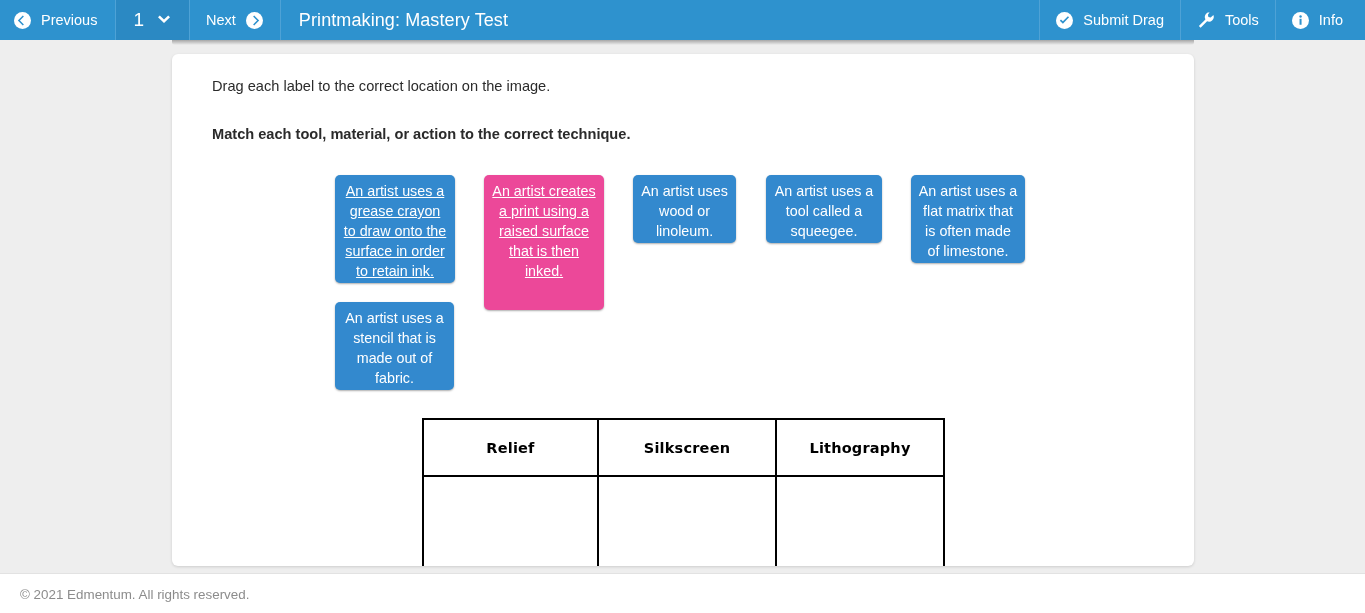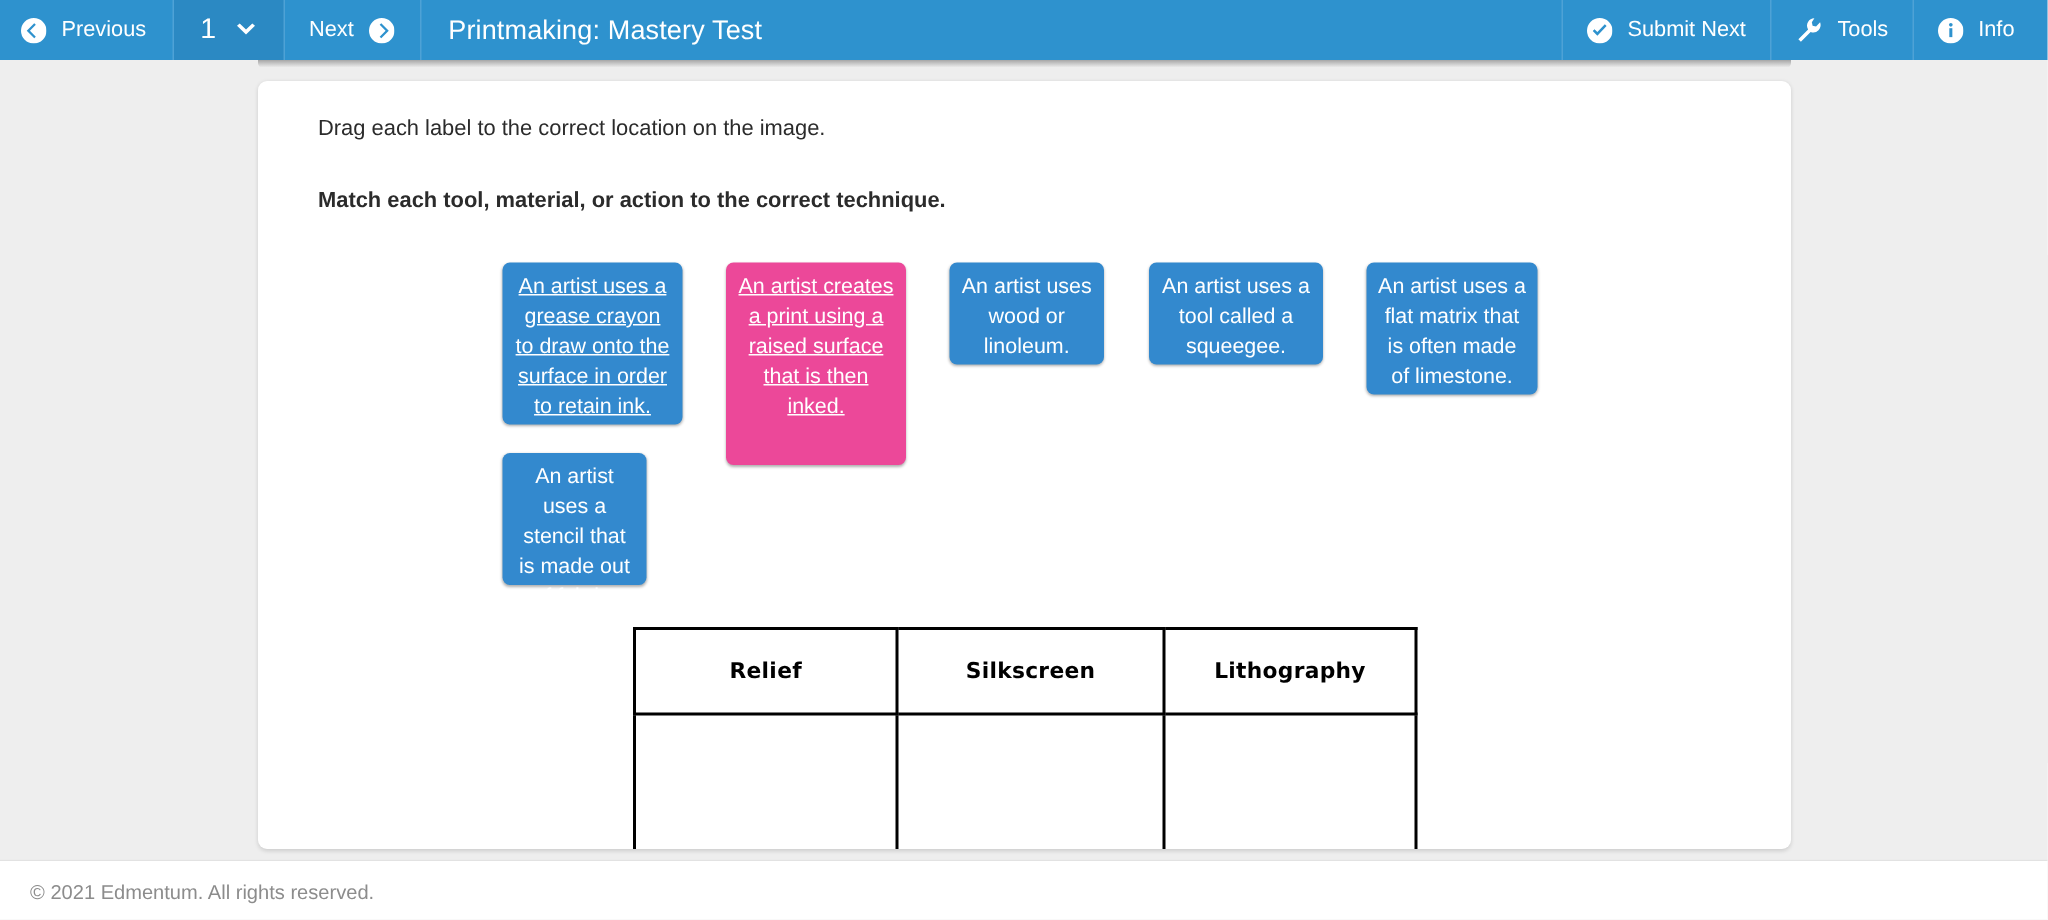--- a/index.html
+++ b/index.html
@@ -171,21 +171,21 @@
   <div id="test-title">Printmaking: Mastery Test</div>
 
   <div id="nav-right">
     <div class="nav-btn">
       <span class="ico">
         <svg width="17" height="17" viewBox="0 0 16 16">
           <circle cx="8" cy="8" r="8" fill="#ffffff"></circle>
           <path d="M3.6 8.2 L6.5 11.1 L12.3 5.0 L11.2 3.9 L6.5 8.8 L4.7 7.0 Z" fill="#2e92ce"></path>
         </svg>
       </span>
-      <span>Submit Next</span>
+      <span>Submit Drag</span>
     </div>
 
     <div class="nav-btn">
       <span class="ico">
         <svg width="18" height="18" viewBox="0 0 18 18">
           <path d="M12.6 1.2 a4.9 4.9 0 0 0 -4.2 7.4 L1.9 15.1 l1.7 1.7 l6.5 -6.5 a4.9 4.9 0 0 0 6.3 -6.4 l-2.7 2.7 l-2.3 -0.5 l-0.5 -2.3 Z" fill="#ffffff"></path>
         </svg>
       </span>
       <span>Tools</span>
     </div>
@@ -221,21 +221,21 @@
     </div>
     <div class="tile" style="left: 461px; top: 121px; width: 103px; height: 68px; background: rgb(51, 137, 206);">
       <span>An artist uses wood or linoleum.</span>
     </div>
     <div class="tile" style="left: 594px; top: 121px; width: 116px; height: 68px; background: rgb(51, 137, 206); text-align: center;">
       <span>An artist uses a tool called a squeegee.</span>
     </div>
     <div class="tile" style="left: 739px; top: 121px; width: 114px; height: 88px; background: rgb(51, 137, 206);">
       <span>An artist uses a flat matrix that is often made of limestone.</span>
     </div>
-    <div class="tile" style="left: 163px; top: 248px; width: 96px; height: 88px; background: rgb(51, 137, 206);">
+    <div class="tile" style="left: 163px; top: 248px; width: 119px; height: 88px; background: rgb(51, 137, 206);">
       <span>An artist uses a stencil that is made out of fabric.</span>
     </div>
   </div>
 
   <table id="answer-table">
     <colgroup>
       <col id="col-relief">
         <col id="col-silkscreen">
         <col id="col-lithography">
     </colgroup>

